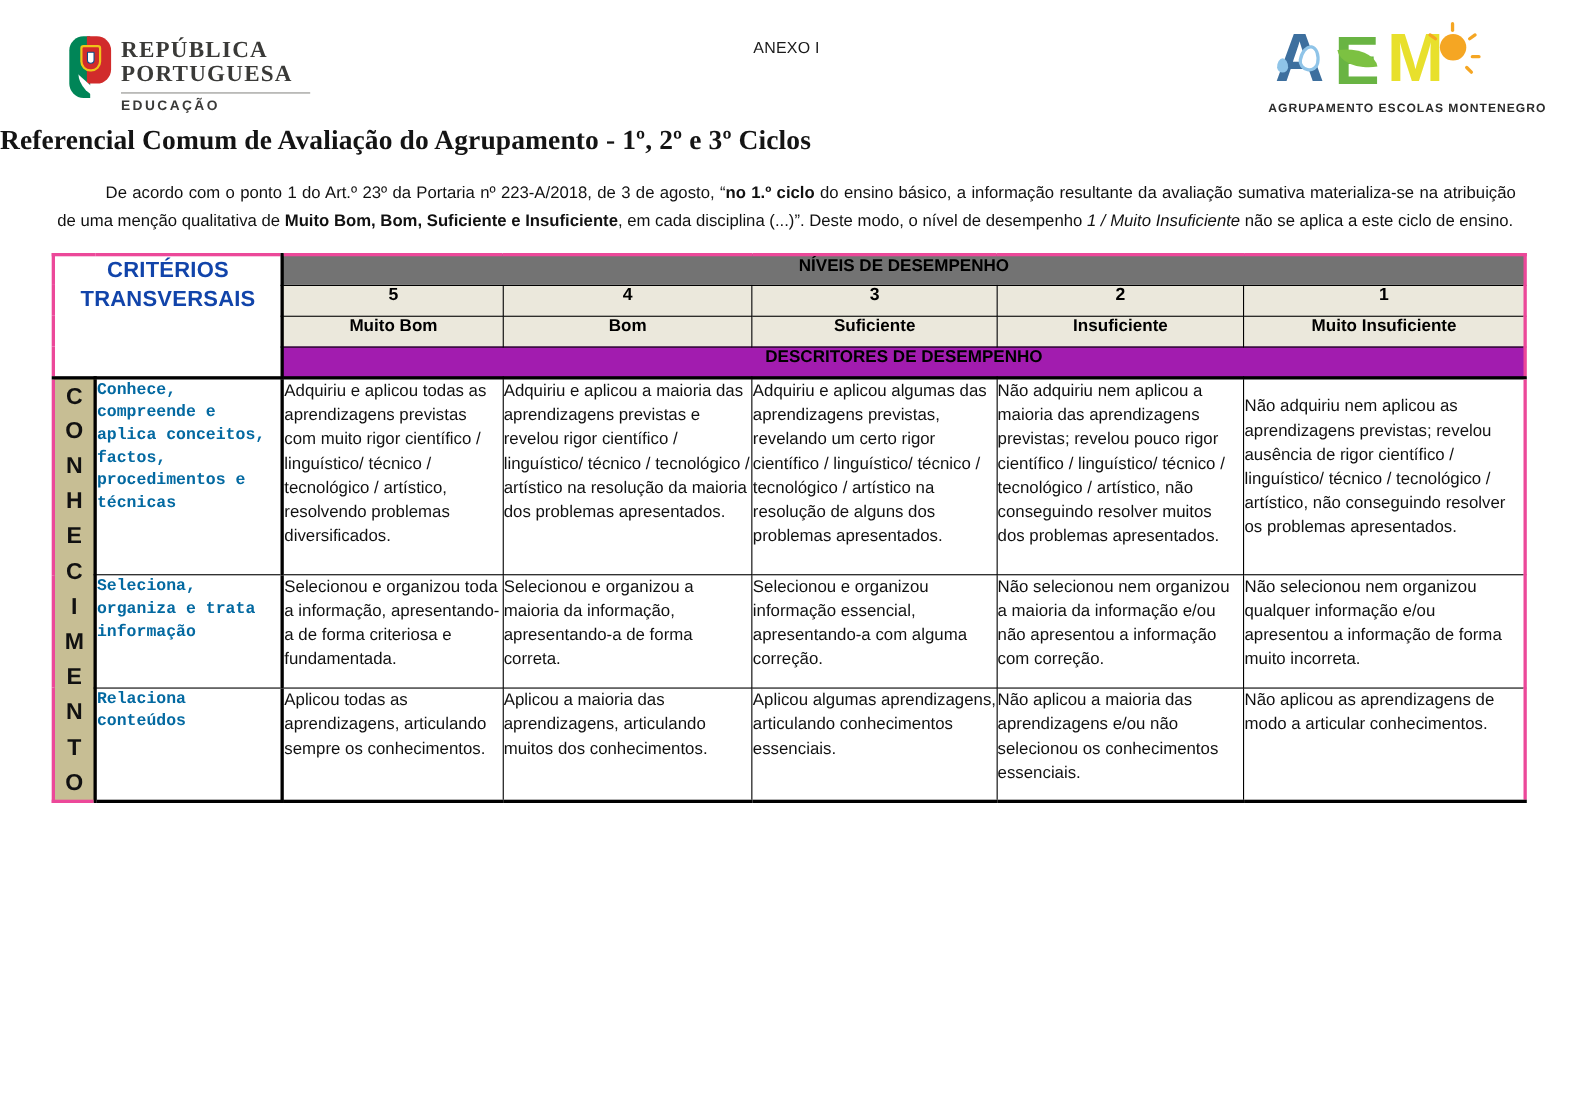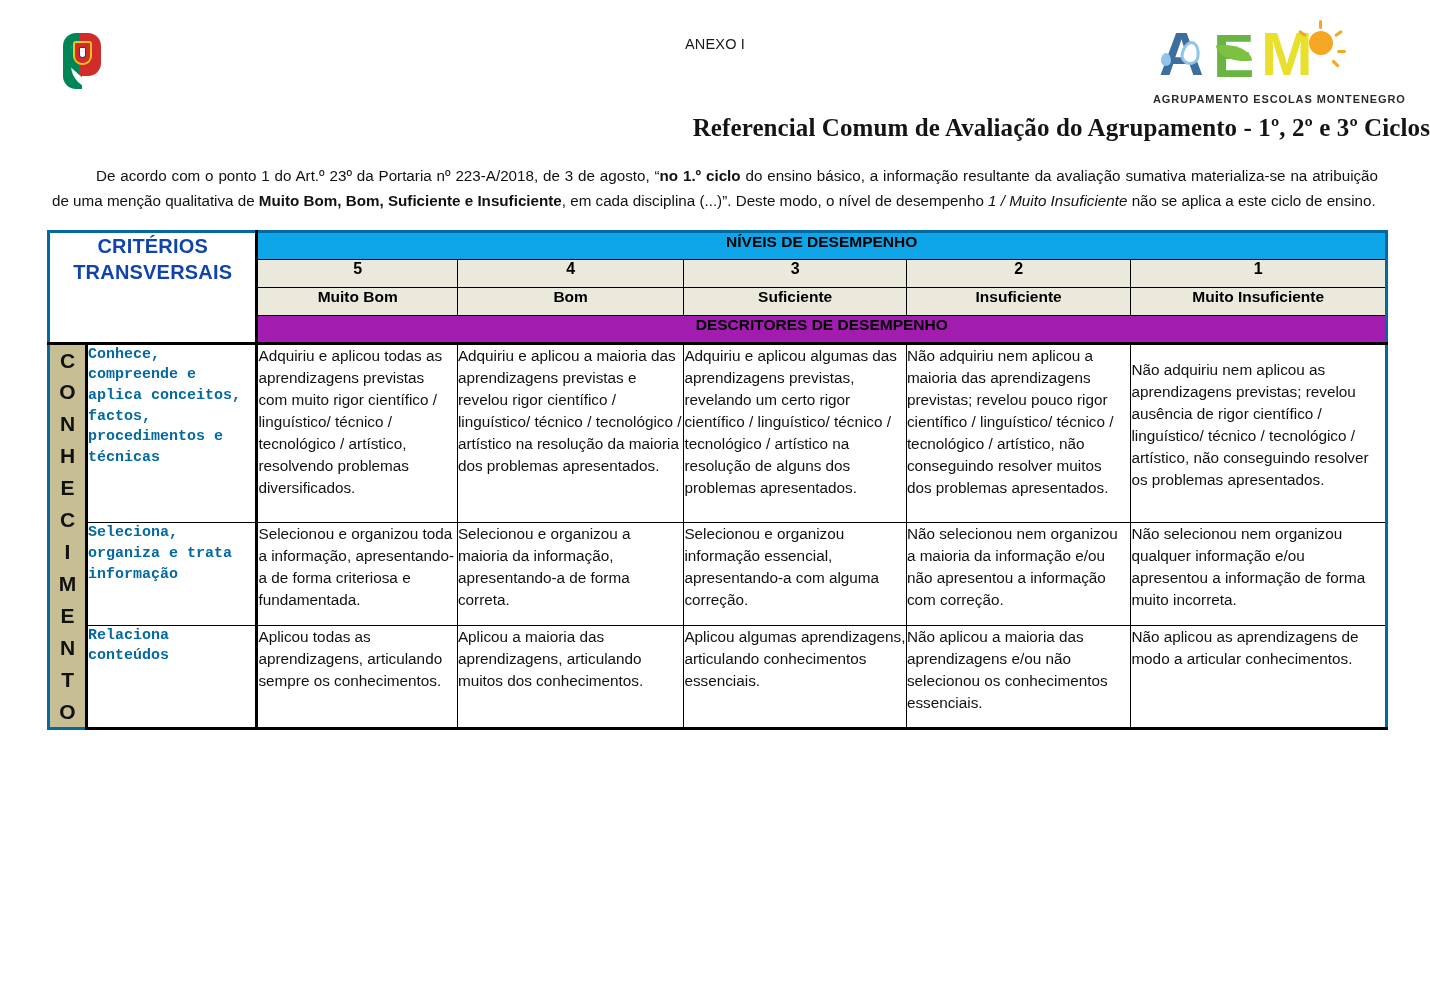--- a/index.html
+++ b/index.html
@@ -190,21 +190,21 @@
     text-align: center;
     font-size: 11px;
     font-weight: 700;
     letter-spacing: 0.9px;
     color: #2b2b2b;
     white-space: nowrap;
   }
 
   
   .doc-title {
-    text-align: right;
+    text-align: left;
     font-family: "Liberation Serif", serif;
     font-size: 25px;
     font-weight: 700;
     color: #141414;
     margin: 6px 0 0 0;
     letter-spacing: 0.1px;
   }
 
   
   .intro {
@@ -217,21 +217,21 @@
   .intro .indent { display: inline-block; width: 44px; }
   .intro b { font-weight: 700; }
   .intro i { font-style: italic; }
 
   
   .rubric {
     margin: 16px 0 0 47px;
     width: 1341px;
     border-collapse: collapse;
     table-layout: fixed;
-    border: 3px solid #0369a1;
+    border: 3px solid #ec4899;
   }
   .rubric td, .rubric th {
     border: 1px solid #000;
     vertical-align: top;
     padding: 0;
   }
 
   .cell-pad { padding: 7px 9px 7px 10px; }
 
   .hdr-criterios {
@@ -245,21 +245,21 @@
     letter-spacing: 0.2px;
     border-right: 3px solid #000 !important;
     border-bottom: 3px solid #000 !important;
   }
   .hdr-niveis {
     text-align: center;
     vertical-align: middle;
     font-size: 15.5px;
     font-weight: 700;
     height: 26px;
-    background: #0ea5e9;
+    background: #737373;
   }
   .hdr-num {
     text-align: center;
     vertical-align: middle;
     font-size: 16px;
     font-weight: 700;
     height: 27px;
     background: #EBE8DC;
   }
   .hdr-label {
@@ -325,20 +325,26 @@
   <div class="header">
 
     <div class="anexo">ANEXO I</div>
 
     <div class="rp-logo">
       <div class="rp-shield">
         <div class="green"></div>
         <div class="red"></div>
         <div class="inner-shield"></div>
         <div class="curve"></div>
+      </div>
+      <div class="rp-text">
+        <div class="l1">REPÚBLICA</div>
+        <div class="l2">PORTUGUESA</div>
+        <div class="rp-rule"></div>
+        <div class="l3">EDUCAÇÃO</div>
       </div>
     </div>
 
     <div class="aem-logo">
       <div class="aem-word">
         <div class="aem-letter aem-a">A</div>
         <div class="aem-drop2"></div>
         <div class="aem-drop"></div>
         <div class="aem-letter aem-e">E</div>
         <div class="aem-leaf"></div>

